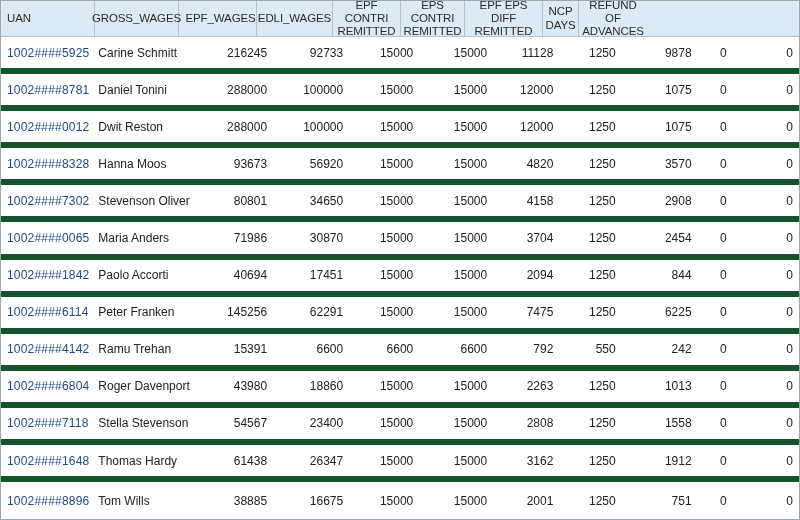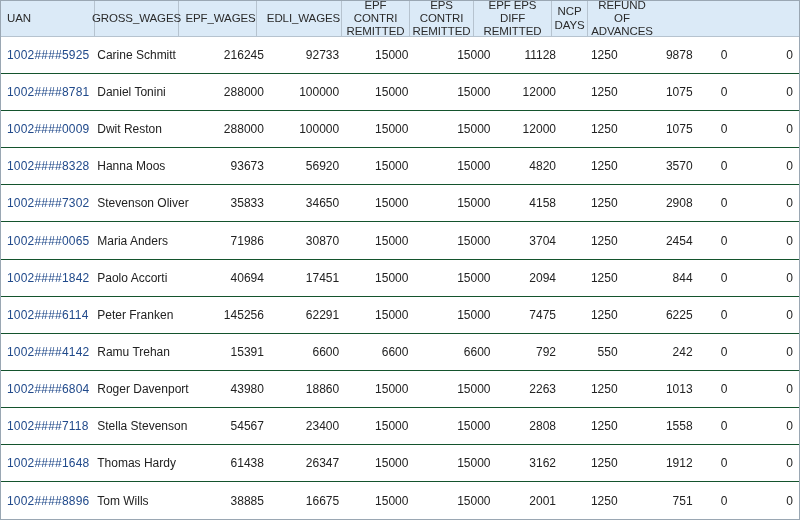--- a/index.html
+++ b/index.html
@@ -44,21 +44,21 @@
     font-family: "Segoe UI Semibold","Segoe UI",Verdana,Arial,sans-serif;
     letter-spacing: -0.1px;
   }
   .hdr-cell:last-child { border-right: none; }
   .hdr-cell.left { justify-content: flex-start; text-align: center; }
   .data-row {
     display: flex;
     flex-direction: row;
     height: 37.1px;
     box-sizing: border-box;
-    border-bottom: 1px solid #14532d;
+    border-bottom: 6px solid #14532d;
     align-items: center;
   }
   .data-row:last-child { border-bottom: none; }
   .data-cell {
     box-sizing: border-box;
     padding: 0 6px;
     font-size: 12px;
     color: #222;
     white-space: nowrap;
     overflow: hidden;
@@ -71,21 +71,21 @@
     justify-content: flex-start;
     color: #214a8b;
     font-size: 12px;
     letter-spacing: 0.2px;
   }
   .c0  { width: 94px; }
   .c1  { width: 102px; }
   .c2  { width: 84px; text-align: center; }
   .c3  { width: 72px; margin-left: 6px; }
   .c4  { width: 72px; }
-  .c5  { width: 76px; margin-left: 9px; }
+  .c5  { width: 76px; }
   .c6  { width: 68px; }
   .c7  { width: 64px; }
   .c8  { width: 78px; }
   .c9  { width: 36px; }
   .c10 { width: 68px; }
   
 </style>
 </head>
 <body>
 
@@ -122,21 +122,21 @@
         <div class="data-cell c3 num">100000</div>
         <div class="data-cell c4 num">15000</div>
         <div class="data-cell c5 num">15000</div>
         <div class="data-cell c6 num">12000</div>
         <div class="data-cell c7 num">1250</div>
         <div class="data-cell c8 num">1075</div>
         <div class="data-cell c9 num">0</div>
         <div class="data-cell c10 num">0</div>
       </div>
       <div class="data-row">
-        <div class="data-cell c0 uan">1002####0009</div>
+        <div class="data-cell c0 uan">1002####0012</div>
         <div class="data-cell c1 txt">Dwit Reston</div>
         <div class="data-cell c2 num">288000</div>
         <div class="data-cell c3 num">100000</div>
         <div class="data-cell c4 num">15000</div>
         <div class="data-cell c5 num">15000</div>
         <div class="data-cell c6 num">12000</div>
         <div class="data-cell c7 num">1250</div>
         <div class="data-cell c8 num">1075</div>
         <div class="data-cell c9 num">0</div>
         <div class="data-cell c10 num">0</div>
@@ -150,21 +150,21 @@
         <div class="data-cell c5 num">15000</div>
         <div class="data-cell c6 num">4820</div>
         <div class="data-cell c7 num">1250</div>
         <div class="data-cell c8 num">3570</div>
         <div class="data-cell c9 num">0</div>
         <div class="data-cell c10 num">0</div>
       </div>
       <div class="data-row">
         <div class="data-cell c0 uan">1002####7302</div>
         <div class="data-cell c1 txt">Stevenson Oliver</div>
-        <div class="data-cell c2 num">35833</div>
+        <div class="data-cell c2 num">80801</div>
         <div class="data-cell c3 num">34650</div>
         <div class="data-cell c4 num">15000</div>
         <div class="data-cell c5 num">15000</div>
         <div class="data-cell c6 num">4158</div>
         <div class="data-cell c7 num">1250</div>
         <div class="data-cell c8 num">2908</div>
         <div class="data-cell c9 num">0</div>
         <div class="data-cell c10 num">0</div>
       </div>
       <div class="data-row">

